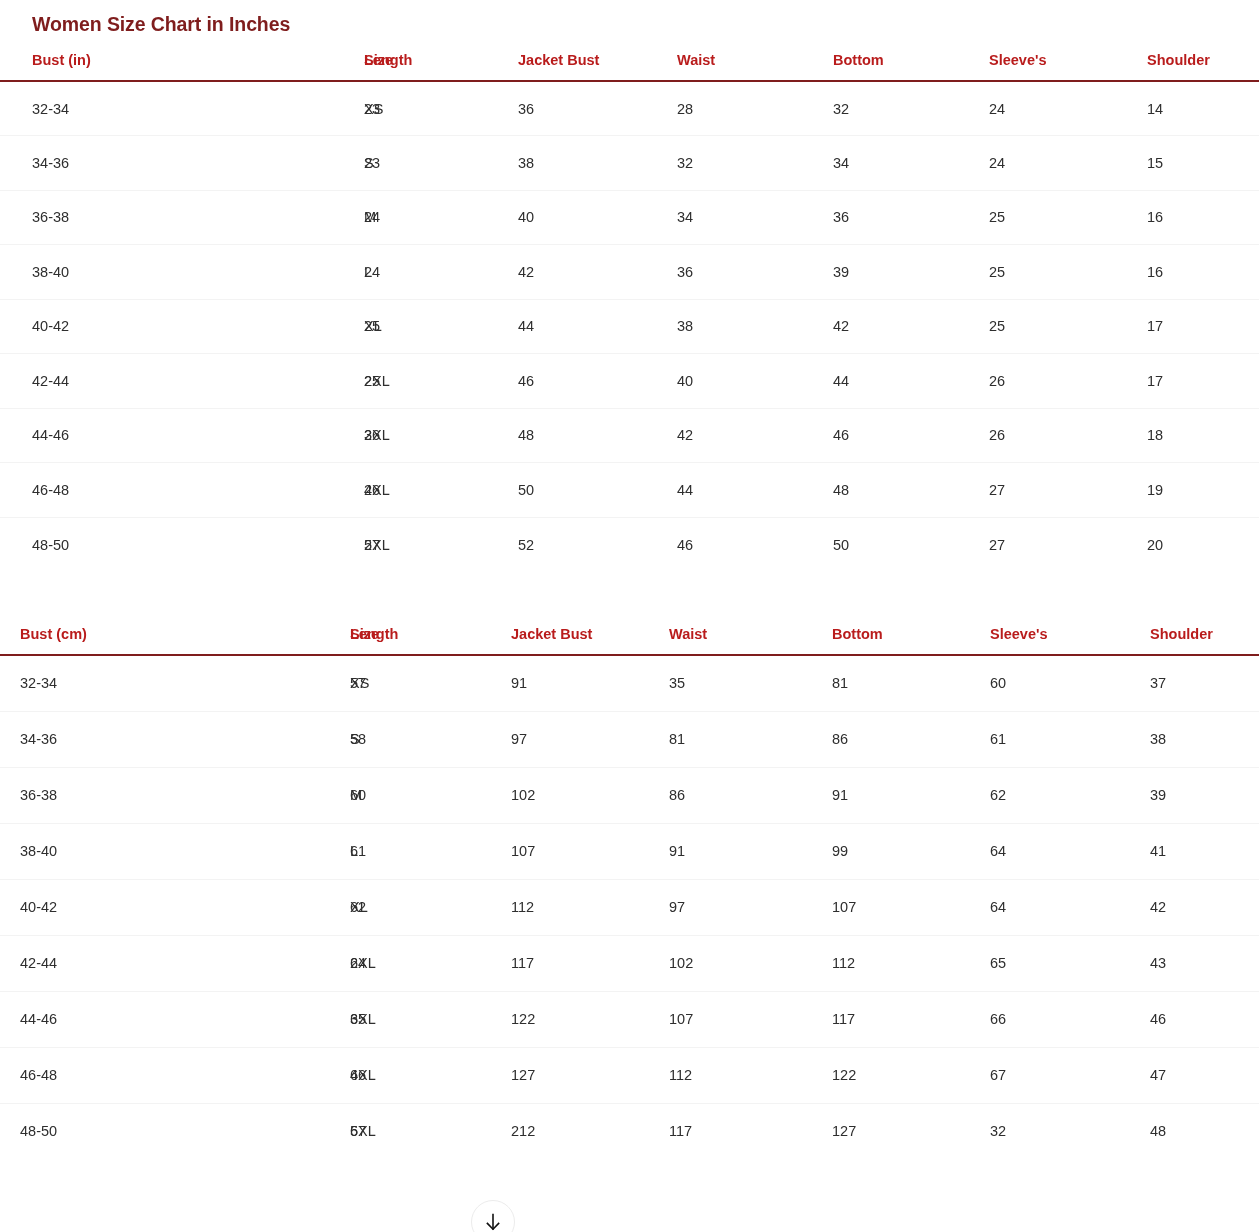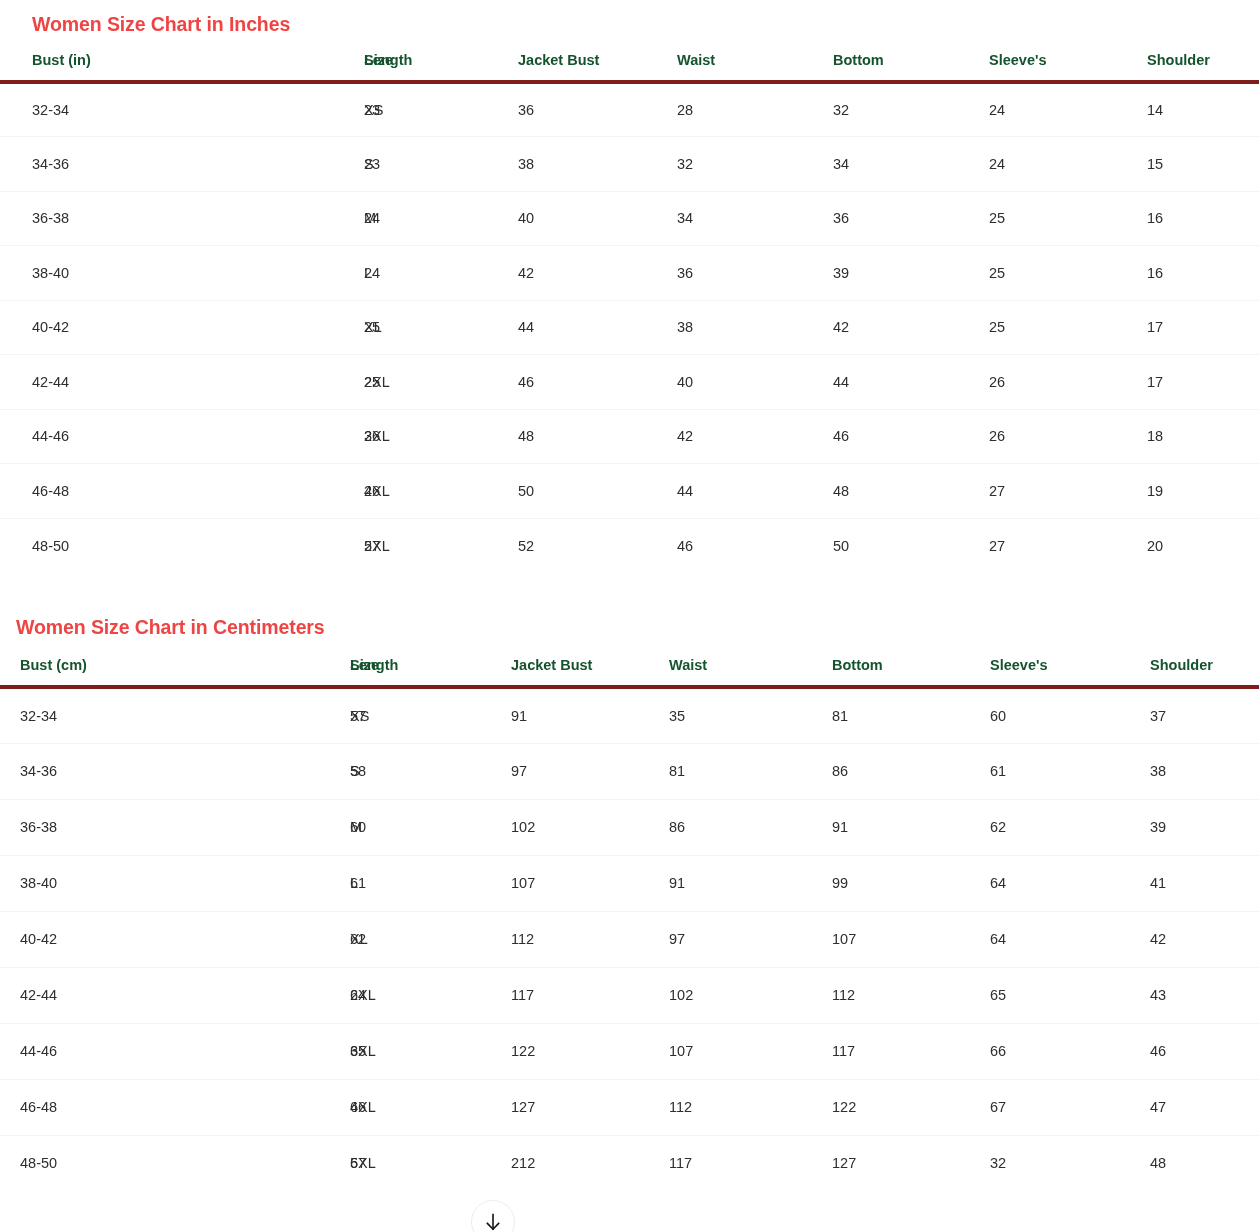--- a/index.html
+++ b/index.html
@@ -25,40 +25,40 @@
   }
 
   .chart-block {
     position: absolute;
     width: 100%;
   }
 
   .chart-title {
     font-size: 19.5px;
     font-weight: 600;
-    color: #ef4444;
+    color: #7f1d1d;
     letter-spacing: -0.1px;
     white-space: nowrap;
     margin: 0;
     padding: 0;
   }
 
   table.size-table {
     border-collapse: collapse;
     width: 100%;
     table-layout: fixed;
   }
 
   table.size-table th {
     text-align: left;
     font-size: 14.5px;
     font-weight: 700;
-    color: #14532d;
+    color: #b91c1c;
     padding: 0 0 12px 0;
-    border-bottom: 4px solid #7f1d1d;
+    border-bottom: 2px solid #7f1d1d;
     white-space: nowrap;
     vertical-align: bottom;
     margin-top: 24px;
   }
 
   table.size-table td {
     text-align: left;
     font-size: 14.5px;
     font-weight: 400;
     color: #2e2e2e;
@@ -226,21 +226,20 @@
           <td>46</td>
           <td>50</td>
           <td>27</td>
           <td>20</td>
         </tr>
       </tbody>
     </table>
   </section>
 
   <section class="chart-block" id="block-cm">
-    <h2 class="chart-title">Women Size Chart in Centimeters</h2>
     <table class="size-table">
       <thead>
         <tr>
           <th>Bust (cm)</th>
           <th>Size</th>
           <th>Length</th>
           <th>Jacket Bust</th>
           <th>Waist</th>
           <th>Bottom</th>
           <th>Sleeve's</th>

